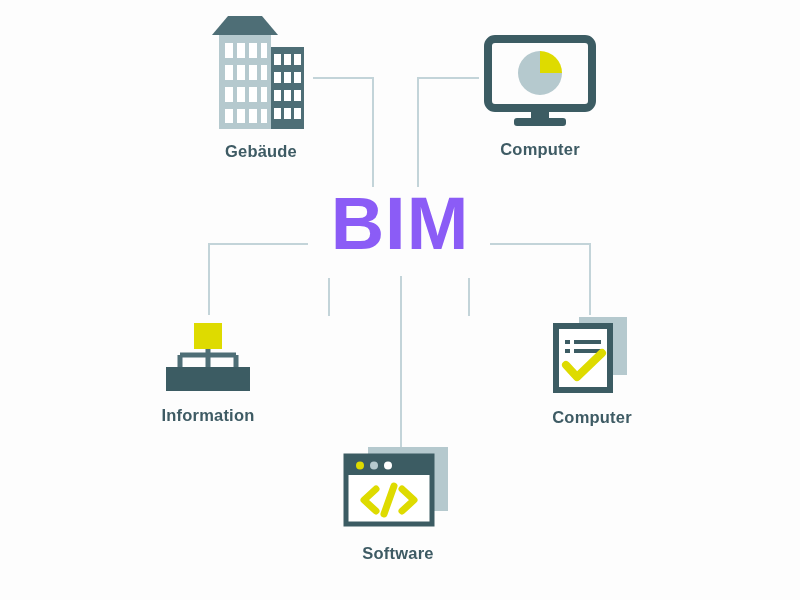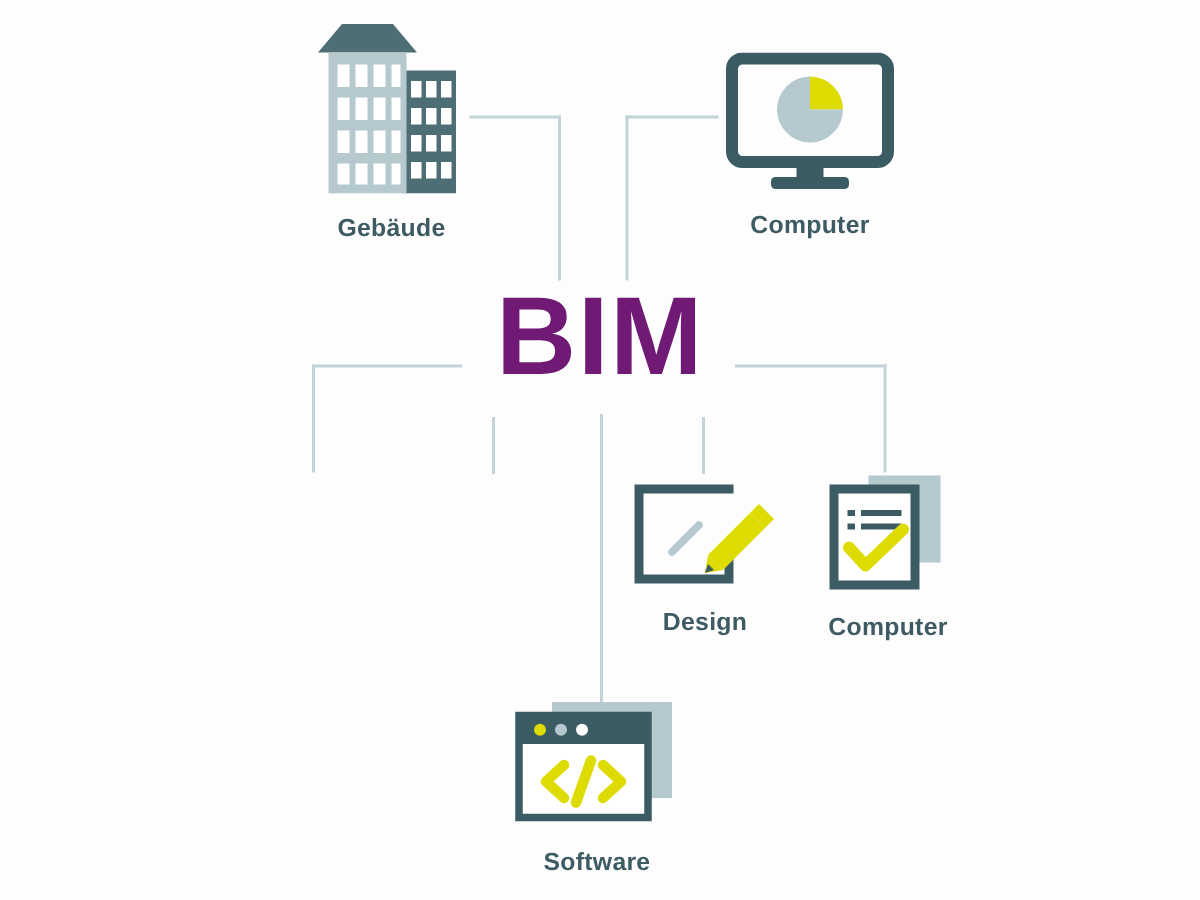--- a/index.html
+++ b/index.html
@@ -39,21 +39,21 @@
   #bim-title {
     position: absolute;
     left: 0;
     top: 187px;
     width: 800px;
     text-align: center;
     font-family: "Liberation Sans", sans-serif;
     font-size: 74px;
     font-weight: 700;
     letter-spacing: 1px;
-    color: #701a75;
+    color: #8b5cf6;
     line-height: 1;
   }
   .conn {
     position: absolute;
     background: #c3d4d9;
   }
   .conn-h { height: 2px; }
   .conn-v { width: 2px; }
 </style>
 </head>
@@ -132,61 +132,58 @@
         <rect x="47" y="72" width="18" height="14" fill="#3c5c63"></rect>
         <rect x="30" y="83" width="52" height="8" rx="3" fill="#3c5c63"></rect>
 
         <path d="M56 38 L56 16 A22 22 0 0 1 78 38 Z" fill="#dedb00"></path>
         <path d="M56 38 L78 38 A22 22 0 1 1 56 16 Z" fill="#b5c9ce"></path>
       </svg>
     </div>
     <div class="node-label">Computer</div>
   </div>
 
-
-
-  <div class="node" style="left:405px; top:320px; width:130px;">
+  <div class="node" style="left:143px; top:321px; width:130px;">
     <div class="icon-box">
       <svg width="100" height="72" viewBox="0 0 100 72" xmlns="http://www.w3.org/2000/svg">
 
-        <path d="M66 6 L6 6 L6 66 L66 66 L66 52" fill="none" stroke="#3c5c63" stroke-width="6" stroke-linecap="square"></path>
-
-        <path d="M28 48 L46 30" stroke="#b5c9ce" stroke-width="5" stroke-linecap="round" fill="none"></path>
-
-        <path d="M52 50 L80 22 L90 32 L62 60 Z" fill="#dedb00"></path>
-
-        <path d="M50 62 L52 50 L62 60 Z" fill="#dedb00"></path>
-        <path d="M50 62 L56 60 L52 56 Z" fill="#3c5c63"></path>
-
-        <path d="M80 22 L86 16 L96 26 L90 32 Z" fill="#dedb00"></path>
-      </svg>
-    </div>
-    <div class="node-label">Design</div>
-  </div>
+        <path d="M50 22 L50 34 M22 34 L78 34 M22 34 L22 48 M50 34 L50 48 M78 34 L78 48" stroke="#4e6e76" stroke-width="5" fill="none"></path>
+
+        <rect x="8" y="46" width="28" height="24" fill="#3c5c63"></rect>
+        <rect x="36" y="46" width="28" height="24" fill="#3c5c63"></rect>
+        <rect x="64" y="46" width="28" height="24" fill="#3c5c63"></rect>
+
+        <rect x="36" y="2" width="28" height="26" fill="#dedb00"></rect>
+      </svg>
+    </div>
+    <div class="node-label">Information</div>
+  </div>
+
+
 
   <div class="node" style="left:527px; top:315px; width:130px;">
     <div class="icon-box">
       <svg width="100" height="80" viewBox="0 0 100 80" xmlns="http://www.w3.org/2000/svg">
 
         <rect x="37" y="2" width="48" height="58" fill="#b5c9ce"></rect>
 
         <rect x="14" y="11" width="54" height="64" fill="#ffffff" stroke="#3c5c63" stroke-width="6"></rect>
 
         <rect x="23" y="25" width="5" height="4" fill="#3c5c63"></rect>
         <rect x="32" y="25" width="27" height="4" fill="#3c5c63"></rect>
         <rect x="23" y="34" width="5" height="4" fill="#3c5c63"></rect>
         <rect x="32" y="34" width="27" height="4" fill="#3c5c63"></rect>
 
         <path d="M24 50 L35 62 L60 38" fill="none" stroke="#dedb00" stroke-width="8" stroke-linecap="round" stroke-linejoin="round"></path>
       </svg>
     </div>
     <div class="node-label">Computer</div>
   </div>
 
-  <div class="node" style="left:333px; top:466px; width:130px;">
+  <div class="node" style="left:333px; top:445px; width:130px;">
     <div class="icon-box">
       <svg width="120" height="86" viewBox="0 0 120 86" xmlns="http://www.w3.org/2000/svg">
 
         <rect x="30" y="2" width="80" height="64" fill="#b5c9ce"></rect>
 
         <rect x="8" y="11" width="86" height="68" fill="#ffffff" stroke="#3c5c63" stroke-width="5"></rect>
 
         <rect x="8" y="11" width="86" height="19" fill="#3c5c63"></rect>
         <circle cx="22" cy="20.5" r="4" fill="#dedb00"></circle>
         <circle cx="36" cy="20.5" r="4" fill="#b5c9ce"></circle>

